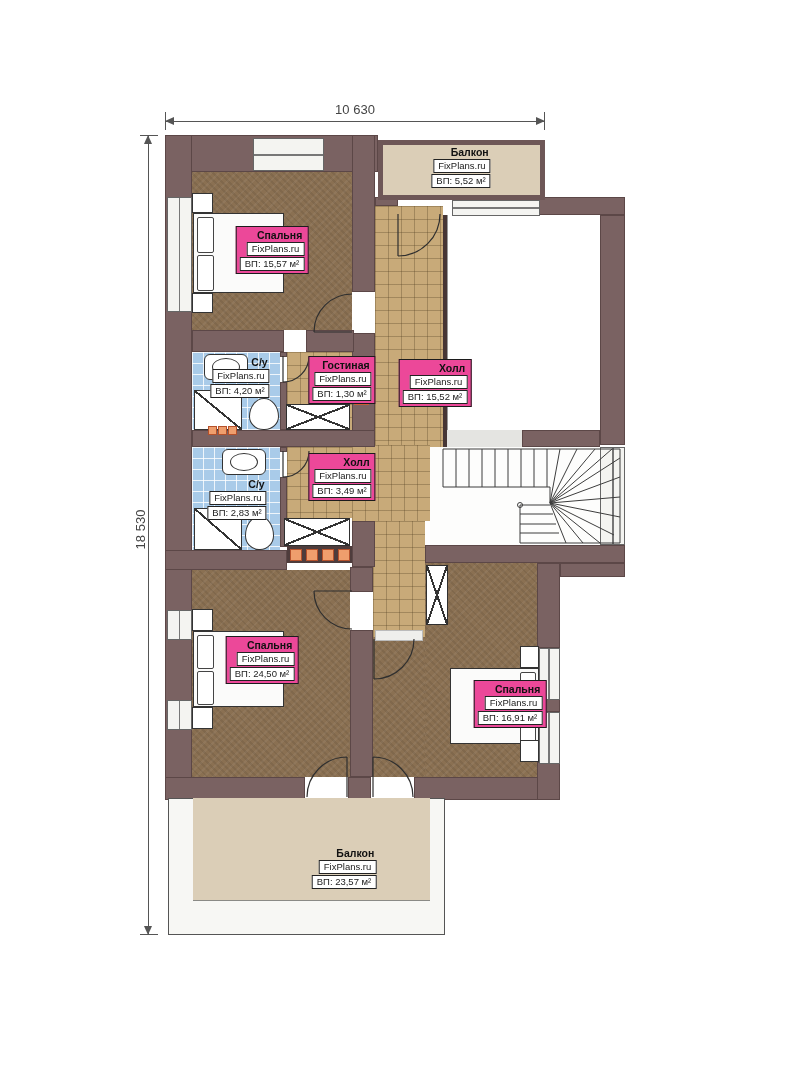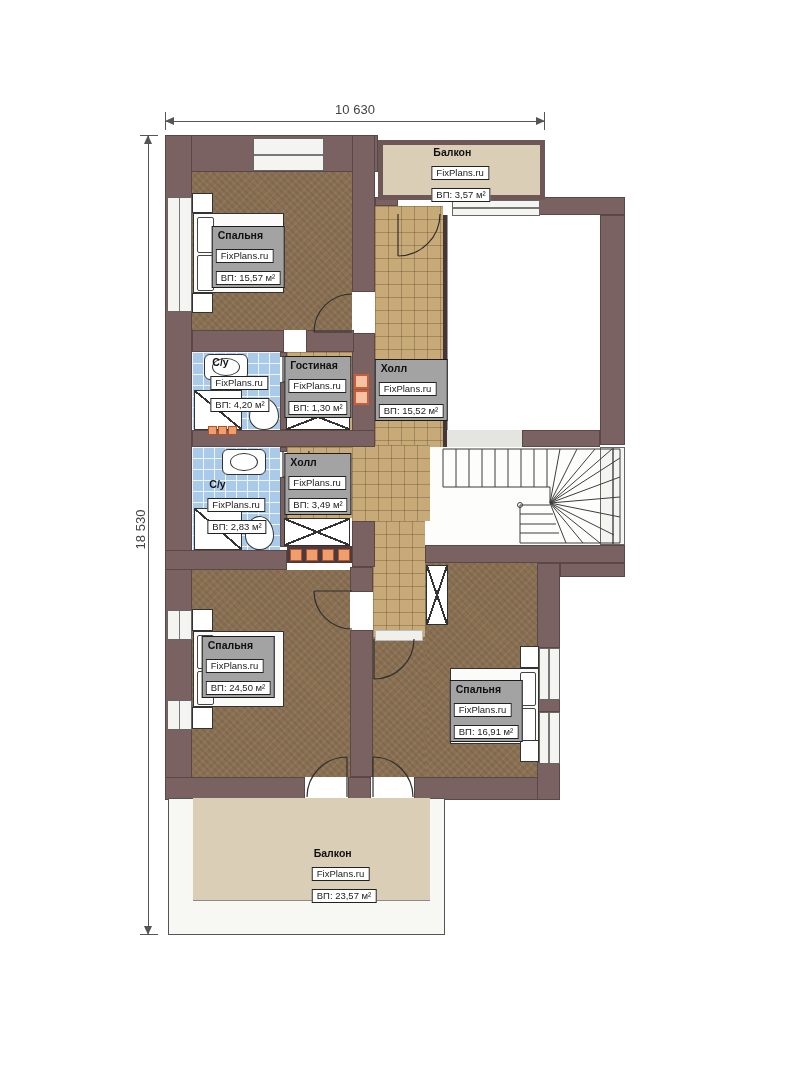--- a/index.html
+++ b/index.html
@@ -34,23 +34,23 @@
   .sink::after{content:"";position:absolute;inset:3px 7px;border:1.1px solid #333;border-radius:50%;}
   .shower{position:absolute;background:#fff;border:1.4px solid #333;
     background-image:linear-gradient(to top right,transparent calc(50% - 1px),#333 calc(50% - 1px),#333 calc(50% + 1px),transparent calc(50% + 1px));}
   .toilet{position:absolute;background:#fff;border:1.3px solid #333;
     border-radius:50% 50% 48% 48% / 58% 58% 42% 42%;}
   .odot{position:absolute;width:7px;height:7px;background:#ef9e6d;border:1.3px solid #b5512b;}
   .oband{position:absolute;background:#4e3c3c;}
   .osq{position:absolute;width:10px;height:10px;background:#ef9e6d;border:1.5px solid #b5512b;}
   .owall{position:absolute;width:11px;height:11px;background:#f6c2a4;border:2px solid #cc5b36;}
   
-  .room-label{position:absolute;display:flex;flex-direction:column;align-items:flex-start;gap:8px;
+  .room-label{position:absolute;display:flex;flex-direction:column;align-items:flex-end;gap:1px;
     transform:translateX(-50%);z-index:30;}
-  .room-label.boxed{background:#a3a3a3;border:1.3px solid #1c1c1c;padding:2px 3px;}
+  .room-label.boxed{background:#ec4899;border:1.3px solid #1c1c1c;padding:2px 3px;margin-left:24px;}
   .rl-name{font-weight:bold;font-size:10.5px;color:#111;white-space:nowrap;padding:0 2px;}
   .rl-cell{background:#fff;border:1.1px solid #222;font-size:9.5px;color:#222;
     line-height:12px;padding:0 4px;white-space:nowrap;}
   
   .dim-line-h{position:absolute;border-top:1px solid #555;}
   .dim-line-v{position:absolute;border-left:1px solid #555;}
   .dim-tick-v{position:absolute;width:1px;background:#555;}
   .dim-tick-h{position:absolute;height:1px;background:#555;}
   .dim-text{position:absolute;font-size:13px;color:#444;text-align:center;}
   .arr{position:absolute;width:0;height:0;}
@@ -201,21 +201,21 @@
       <path d="M352,591 H314 M314,591 A38,38 0 0 0 352,629"></path>
       <path d="M374,639 V679 M414,639 A40,40 0 0 1 374,679"></path>
       <path d="M347,757 V797 M307,797 A40,40 0 0 1 347,757"></path>
       <path d="M373,757 V797 M413,797 A40,40 0 0 0 373,757"></path>
     </g>
   </svg>
 
   <div class="room-label" style="left:461px;top:146px;">
     <div class="rl-name">Балкон</div>
     <div class="rl-cell">FixPlans.ru</div>
-    <div class="rl-cell">ВП: 3,57 м²</div>
+    <div class="rl-cell">ВП: 5,52 м²</div>
   </div>
 
   <div class="room-label boxed" style="left:248px;top:226px;">
     <div class="rl-name">Спальня</div>
     <div class="rl-cell">FixPlans.ru</div>
     <div class="rl-cell">ВП: 15,57 м²</div>
   </div>
 
   <div class="room-label" style="left:240px;top:356px;">
     <div class="rl-name">С/у</div>

